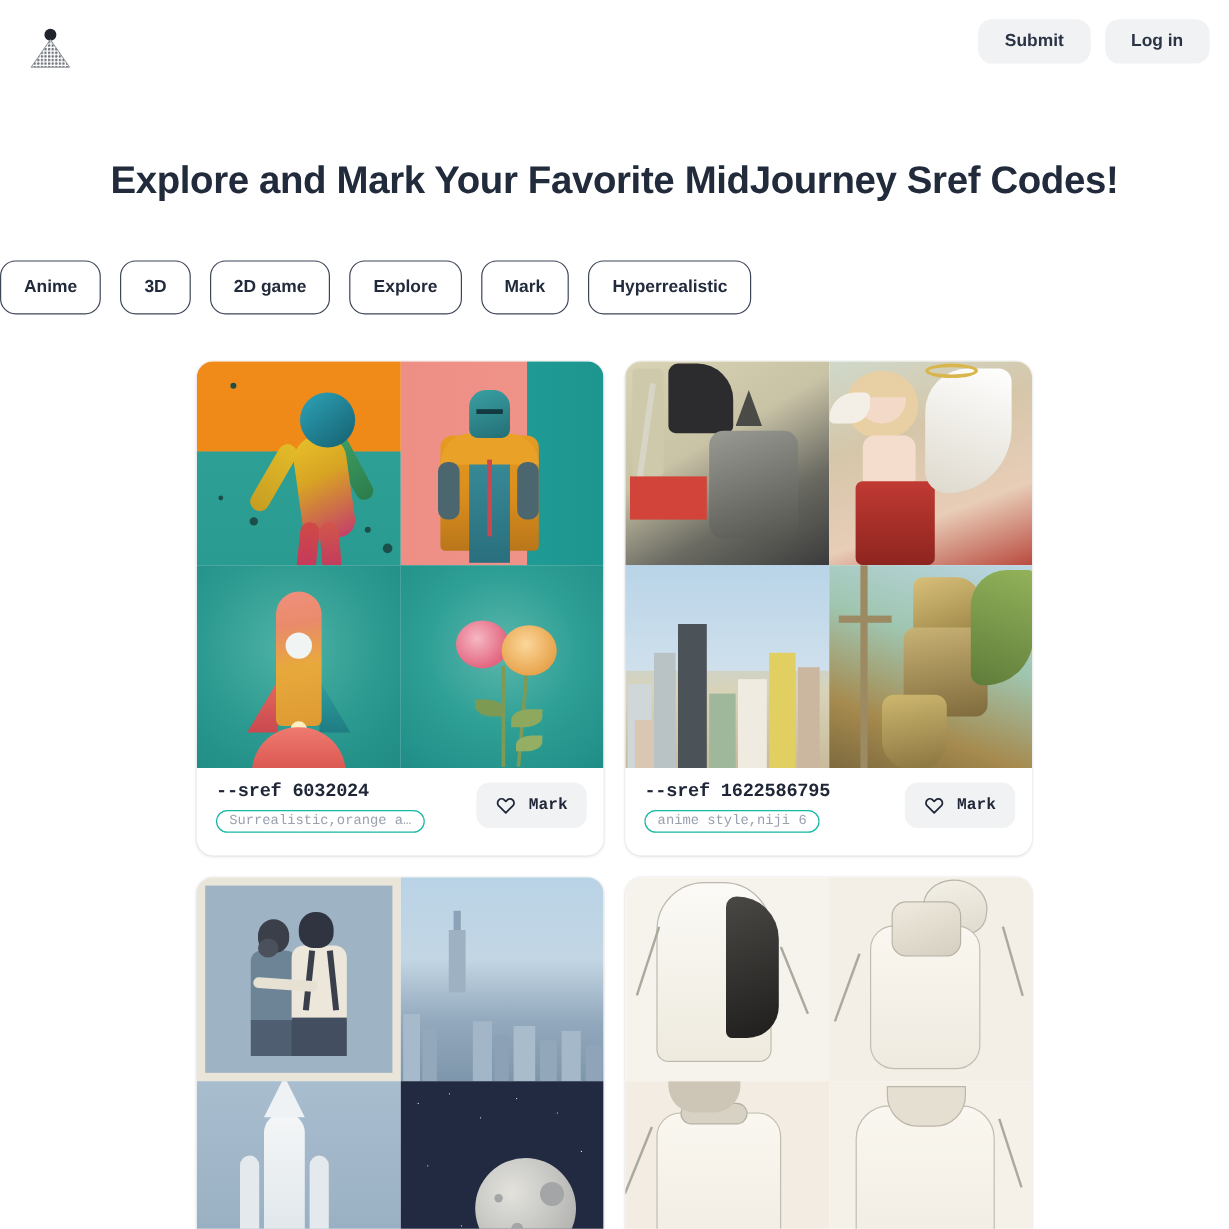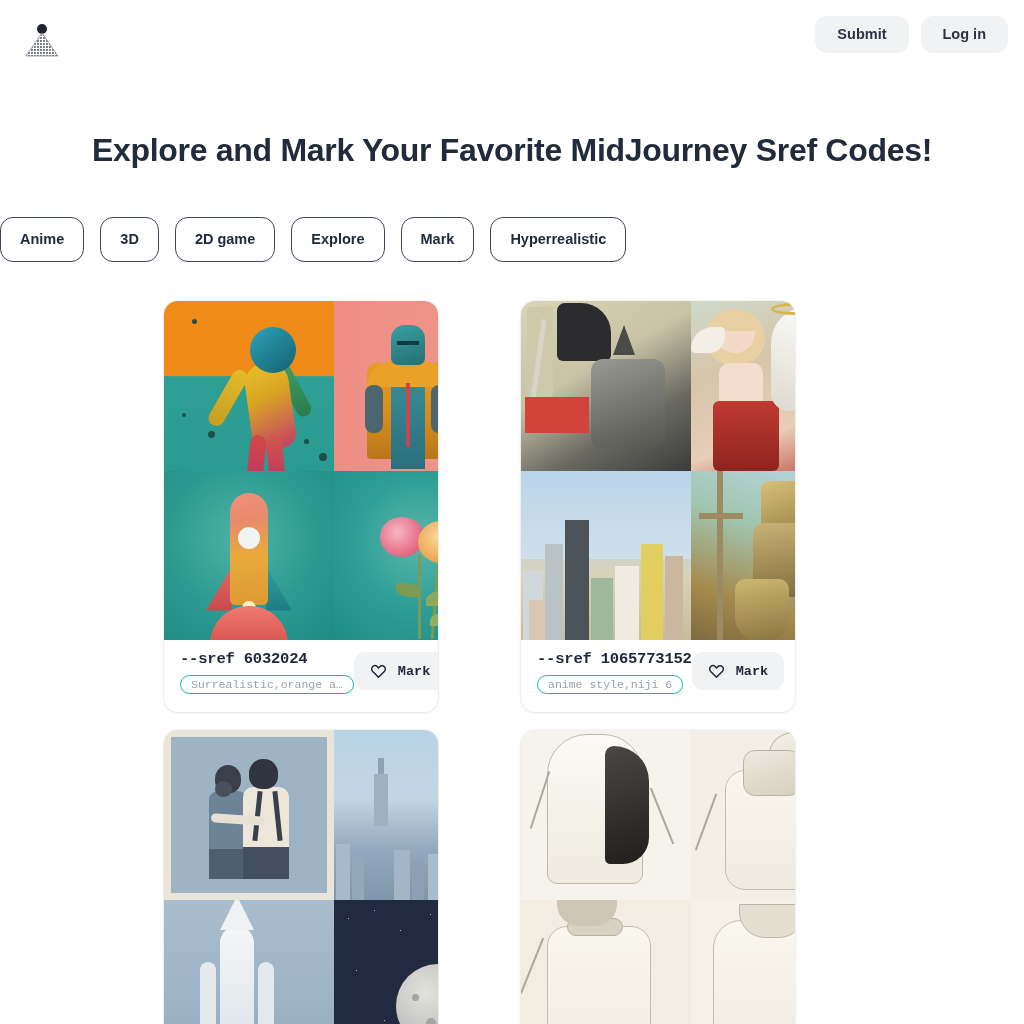--- a/index.html
+++ b/index.html
@@ -102,21 +102,21 @@
 
   
   .grid {
     margin: 36px auto 0;
     width: 696px;
     display: grid;
     grid-template-columns: 339px 339px;
     gap: 18px;
   }
   .card {
-    width: 274px;
+    width: 339px;
     background: #ffffff;
     border-radius: 14px;
     overflow: hidden;
     box-shadow: 0 1px 3px rgba(16,24,40,.10), 0 0 0 1px rgba(16,24,40,.03);
   }
   .thumb-grid {
     width: 339px;
     height: 339px;
     display: grid;
     grid-template-columns: 1fr 1fr;
@@ -411,21 +411,21 @@
         <div class="figure" style="left:26px;top:0px;width:6px;height:170px;background:#9c8a62;"></div>
         <div class="figure" style="left:8px;top:42px;width:44px;height:6px;background:#9c8a62;"></div>
         <div class="figure" style="left:70px;top:10px;width:56px;height:48px;background:linear-gradient(160deg,#d8c07a,#9c8447);border-radius:8px 20px 6px 6px;"></div>
         <div class="figure" style="left:62px;top:52px;width:70px;height:74px;background:linear-gradient(170deg,#c9b274,#7e6a3c);border-radius:10px;"></div>
         <div class="figure" style="left:44px;top:108px;width:54px;height:62px;background:linear-gradient(170deg,#cdb76f,#8a7440);border-radius:10px 10px 24px 24px;"></div>
         <div class="figure" style="left:118px;top:4px;width:52px;height:96px;background:linear-gradient(200deg,#93b25a,#5f7d3a);border-radius:30px 4px 40px 10px;"></div>
       </div>
     </div>
     <div class="card-footer">
       <div>
-        <div class="sref-code">--sref 1065773152</div>
+        <div class="sref-code">--sref 1622586795</div>
         <div class="tag-pill">anime style,niji 6</div>
       </div>
       <button class="mark-btn">
         <svg width="17" height="16" viewBox="0 0 24 24" fill="none" stroke="#1e2637" stroke-width="2.2" stroke-linecap="round" stroke-linejoin="round">
           <path d="M20.8 5.6a5 5 0 0 0-7.1 0L12 7.3l-1.7-1.7a5 5 0 0 0-7.1 7.1l1.7 1.7L12 21.5l7.1-7.1 1.7-1.7a5 5 0 0 0 0-7.1z"></path>
         </svg>
         <span class="label">Mark</span>
       </button>
     </div>
   </div>

